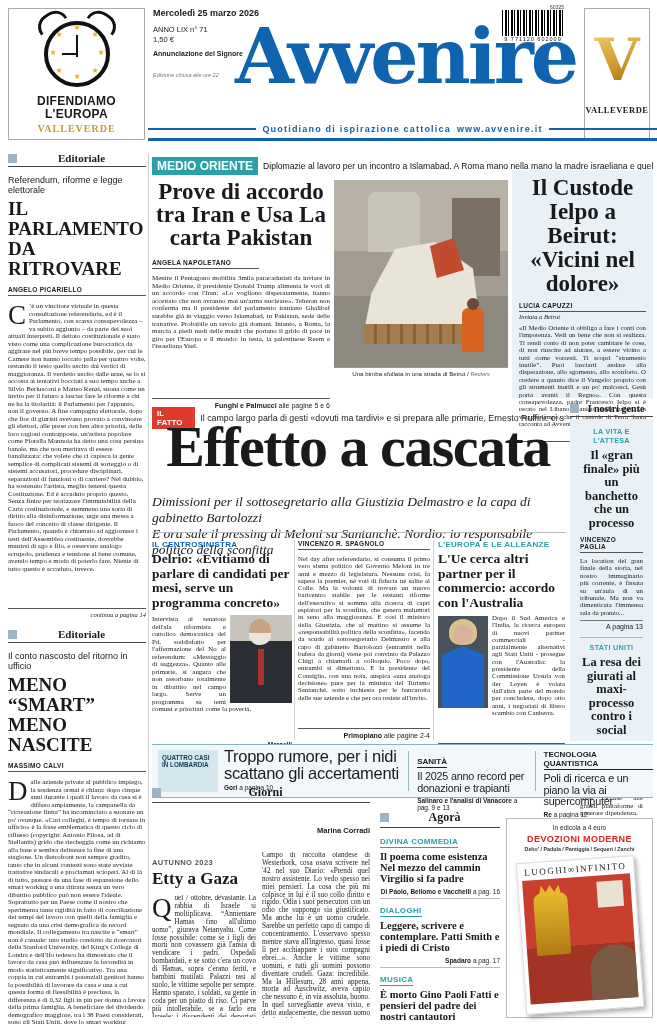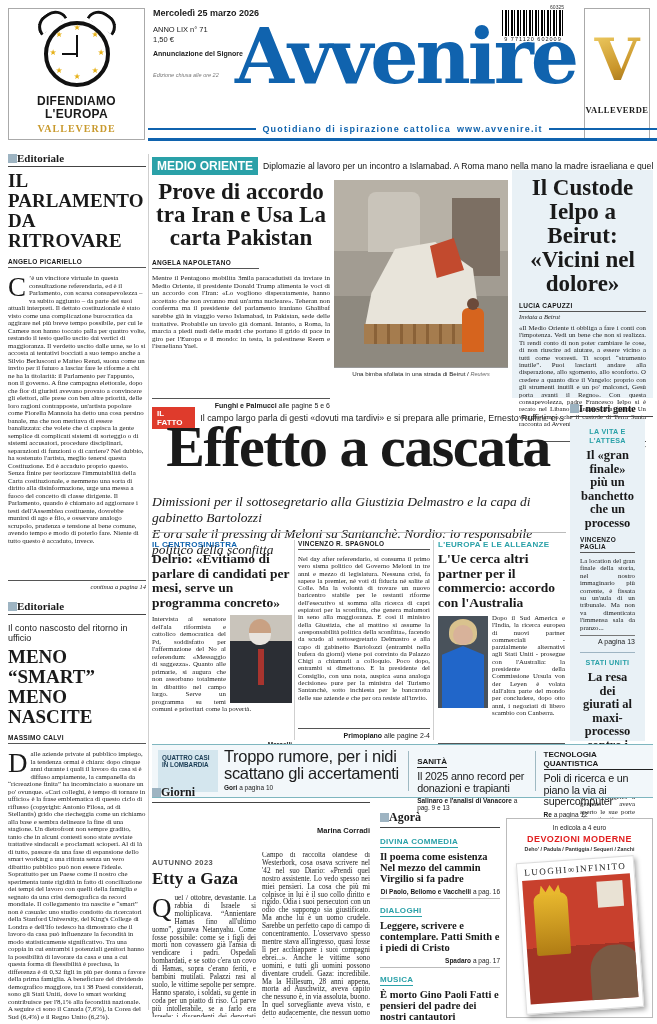--- a/index.html
+++ b/index.html
@@ -43,21 +43,21 @@
   .ad-right { left:584px; top:8px; width:66px; height:132px; border:1px solid #aaa; text-align:center; padding-top:22px; }
   .goldv { font-family:"DejaVu Serif", serif; font-weight:bold; font-size:58px; line-height:58px;
            background:linear-gradient(160deg,#f3d36a,#c9952a 60%,#8a5d12); -webkit-background-clip:text; background-clip:text; color:#c9952a; -webkit-text-fill-color:transparent; }
   .goldbrand { font-size:8.5px; font-weight:bold; letter-spacing:.5px; margin-top:16px; font-family:"Liberation Serif", serif; }
 
   
   .vline { left:148px; top:154px; width:1px; height:856px; background:#cfcfcf; }
   .rail { left:8px; top:152px; width:138px; }
   .sechead { display:flex; align-items:center; border-bottom:1px solid #444; padding-bottom:2px; }
   .sqr { width:9px; height:9px; background:#9eb4c2; }
-  .sechead .lbl { flex:1; text-align:left; font-weight:bold; font-size:11px; font-family:"Liberation Serif", serif; }
+  .sechead .lbl { flex:1; text-align:center; font-weight:bold; font-size:11px; font-family:"Liberation Serif", serif; }
   .strap-sm { font-family:"Liberation Sans", sans-serif; font-size:9px; margin-top:8px; }
   .edtitle { font-size:19px; line-height:20px; font-weight:bold; margin-top:4px; font-family:"Liberation Serif", serif; }
   .author { font-family:"Liberation Sans", sans-serif; font-size:6.5px; font-weight:bold; letter-spacing:.3px;
             border-bottom:1px solid #555; padding-bottom:2px; margin-top:7px; width:100%; }
   .edbody { font-size:6.9px; line-height:7.5px; margin-top:6px; }
   .dropcap { float:left; font-size:27px; line-height:22px; padding:2px 3px 0 0; font-family:"Liberation Serif", serif; }
   .continua { font-size:6.5px; font-style:italic; text-align:right; border-top:1px solid #555; margin-top:4px; padding-top:2px; }
 
   
   .mo-band { left:152px; top:157px; width:501px; display:flex; align-items:center; gap:5px; }
@@ -110,21 +110,21 @@
   .col3 { left:438px; top:540px; width:127px; }
   .uphoto { float:left; width:50px; height:92px; margin:2px 4px 2px 0; background:#49525b; position:relative; }
   .uphoto .hair { position:absolute; left:11px; top:3px; width:28px; height:26px; background:#d9c28e; border-radius:50% 50% 40% 40%; }
   .uphoto .face { position:absolute; left:15px; top:9px; width:20px; height:20px; background:#d8b29a; border-radius:50%; }
   .uphoto .blazer { position:absolute; left:4px; top:30px; width:42px; height:62px; background:#2166c9; clip-path:polygon(0 14%,50% 0,100% 14%,100% 100%,0 100%); }
   .col3 .body { font-size:6.8px; line-height:7.3px; margin-top:4px; text-align:justify; }
 
   
   .temi-head { left:570px; top:403px; width:83px; }
   .temi-head .lbl { font-size:10px; }
-  .temi { left:570px; top:419px; width:75px; height:322px; background:#e9f1f6; padding:6px 10px; text-align:center; }
+  .temi { left:570px; top:419px; width:83px; height:322px; background:#e9f1f6; padding:6px 10px; text-align:center; }
   .temi .k { display:block; font-size:7.2px; margin-top:2px; }
   .temi h4 { font-size:12.5px; line-height:13.5px; font-weight:bold; margin-top:4px; }
   .temi .author { text-align:left; margin-top:6px; }
   .temi .tbody { font-size:6.8px; line-height:7.4px; margin-top:4px; text-align:justify; }
   .temi .pg { font-size:7px; font-family:"Liberation Sans", sans-serif; text-align:right; margin-top:4px; border-top:1px solid #777; padding-top:2px; }
   .temi .div { height:1px; background:#9eb4c2; margin:7px 0 5px; }
 
   
   .band { left:152px; top:744px; width:501px; height:54px; background:#f2f7fa; border-top:1px solid #7fb6bf; border-bottom:1px solid #7fb6bf; display:flex; }
   .bandlabel { width:64px; margin:5px 6px; background:#d4e6ee; color:#173a52; font-family:"Liberation Sans", sans-serif; font-weight:bold; font-size:6.3px; line-height:7px; padding:4px 4px; }
@@ -217,20 +217,21 @@
     <div class="tagrule"></div>
   </div>
   <div class="abs headrule"></div>
 
   <div class="abs vline"></div>
   <div class="abs rail">
     <div class="sechead">
       <div class="sqr"></div>
       <div class="lbl">Editoriale</div>
     </div>
+    <div class="strap-sm">Referendum, riforme e legge elettorale</div>
     <div class="edtitle">IL PARLAMENTO DA RITROVARE</div>
     <div class="author">ANGELO PICARIELLO</div>
     <div class="edbody clip" style="height:302px">
       <span class="dropcap">C</span><span>’è un vincitore virtuale in questa consultazione referendaria, ed è il Parlamento, con scarsa consapevolezza – va subito aggiunto – da parte dei suoi attuali interpreti. Il dettato costituzionale è stato visto come una complicazione burocratica da aggirare nel più breve tempo possibile, per cui le Camere non hanno toccato palla per quattro volte, restando il testo quello uscito dai vertici di maggioranza. Il verdetto uscito dalle urne, se lo si accosta ai tentativi bocciati a suo tempo anche a Silvio Berlusconi e Matteo Renzi, suona come un invito per il futuro a lasciar fare le riforme a chi ne ha la titolarità: il Parlamento per l'appunto, non il governo. A fine campagna elettorale, dopo che fior di giuristi avevano provato a convincere gli elettori, alle prese con ben altre priorità, delle loro ragioni contrapposte, un'artista popolare come Fiorella Mannoia ha detto una cosa persino banale, ma che non meritava di essere banalizzata: che volete che ci capisca la gente semplice di complicati sistemi di sorteggio o di sistemi accusatori, procedure disciplinari, separazioni di funzioni o di carriere? Nel dubbio, ha sostenuto l'artista, meglio tenersi questa Costituzione. Ed è accaduto proprio questo. Senza finire per teorizzare l'immutabilità della Carta costituzionale, e nemmeno una sorta di diritto alla disinformazione, urge una messa a fuoco del concetto di classe dirigente. Il Parlamento, quando è chiamato ad aggiornare i testi dell'Assemblea costituente, dovrebbe munirsi di ago e filo, e osservare analogo scrupolo, prudenza e tensione al bene comune, avendo tempo e modo di poterlo fare. Niente di tutto questo è accaduto, invece.</span>
     </div>
     <div class="continua">continua a pagina 14</div>
 
     <div class="sechead" style="margin-top:10px">
       <div class="sqr"></div>
       <div class="lbl">Editoriale</div>

